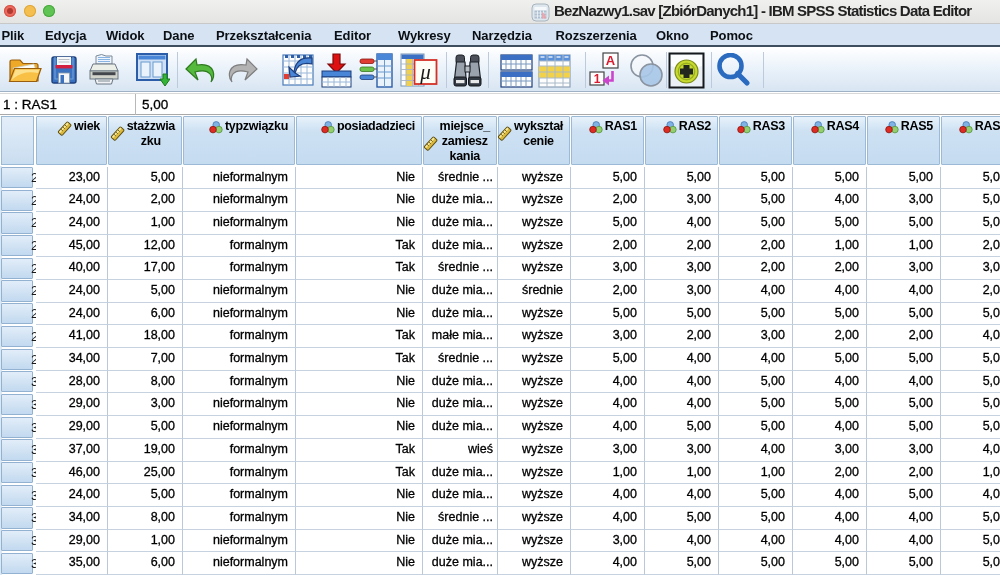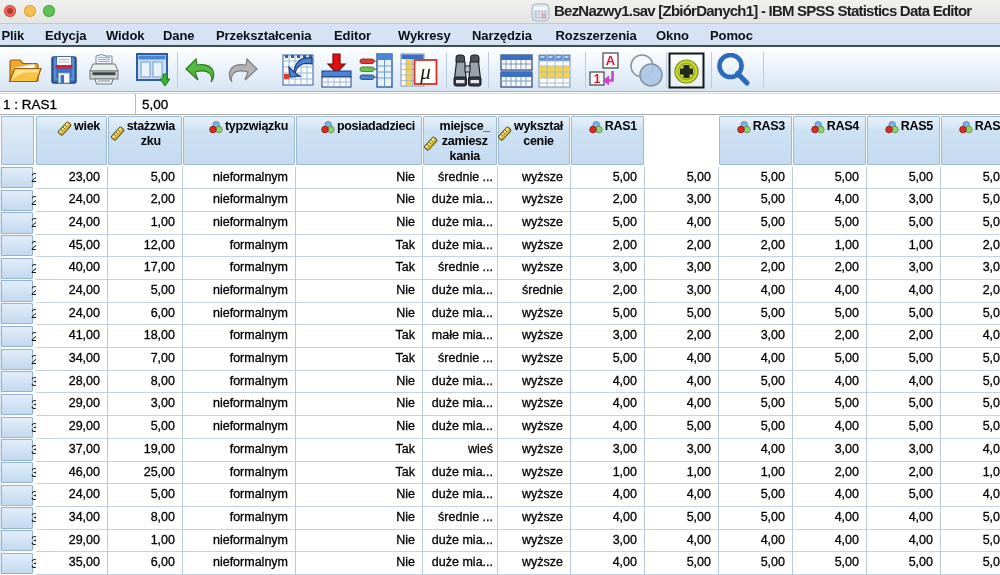--- a/index.html
+++ b/index.html
@@ -286,20 +286,28 @@
           <div class="ht">miejsce_<br>zamiesz<br>kania</div>
         </div>
         <div class="hc one" style="left:571px;width:73px">
           <svg class="mi" width="14" height="13" viewBox="0 0 14 13">
             <circle cx="7.2" cy="3.9" r="3.3" fill="#7fb2e5" stroke="#4a7ab0" stroke-width="0.8"></circle>
             <circle cx="9.9" cy="8.6" r="3.3" fill="#93cf70" stroke="#55933a" stroke-width="0.8"></circle>
             <circle cx="4.0" cy="8.6" r="3.3" fill="#dd2c23" stroke="#8c1712" stroke-width="0.8"></circle>
           </svg>
           <div class="ht">RAS1</div>
         </div>
+        <div class="hc one" style="left:645px;width:73px">
+          <svg class="mi" width="14" height="13" viewBox="0 0 14 13">
+            <circle cx="7.2" cy="3.9" r="3.3" fill="#7fb2e5" stroke="#4a7ab0" stroke-width="0.8"></circle>
+            <circle cx="9.9" cy="8.6" r="3.3" fill="#93cf70" stroke="#55933a" stroke-width="0.8"></circle>
+            <circle cx="4.0" cy="8.6" r="3.3" fill="#dd2c23" stroke="#8c1712" stroke-width="0.8"></circle>
+          </svg>
+          <div class="ht">RAS2</div>
+        </div>
         <div class="hc one" style="left:719px;width:73px">
           <svg class="mi" width="14" height="13" viewBox="0 0 14 13">
             <circle cx="7.2" cy="3.9" r="3.3" fill="#7fb2e5" stroke="#4a7ab0" stroke-width="0.8"></circle>
             <circle cx="9.9" cy="8.6" r="3.3" fill="#93cf70" stroke="#55933a" stroke-width="0.8"></circle>
             <circle cx="4.0" cy="8.6" r="3.3" fill="#dd2c23" stroke="#8c1712" stroke-width="0.8"></circle>
           </svg>
           <div class="ht">RAS3</div>
         </div>
         <div class="hc one" style="left:793px;width:73px">
           <svg class="mi" width="14" height="13" viewBox="0 0 14 13">

